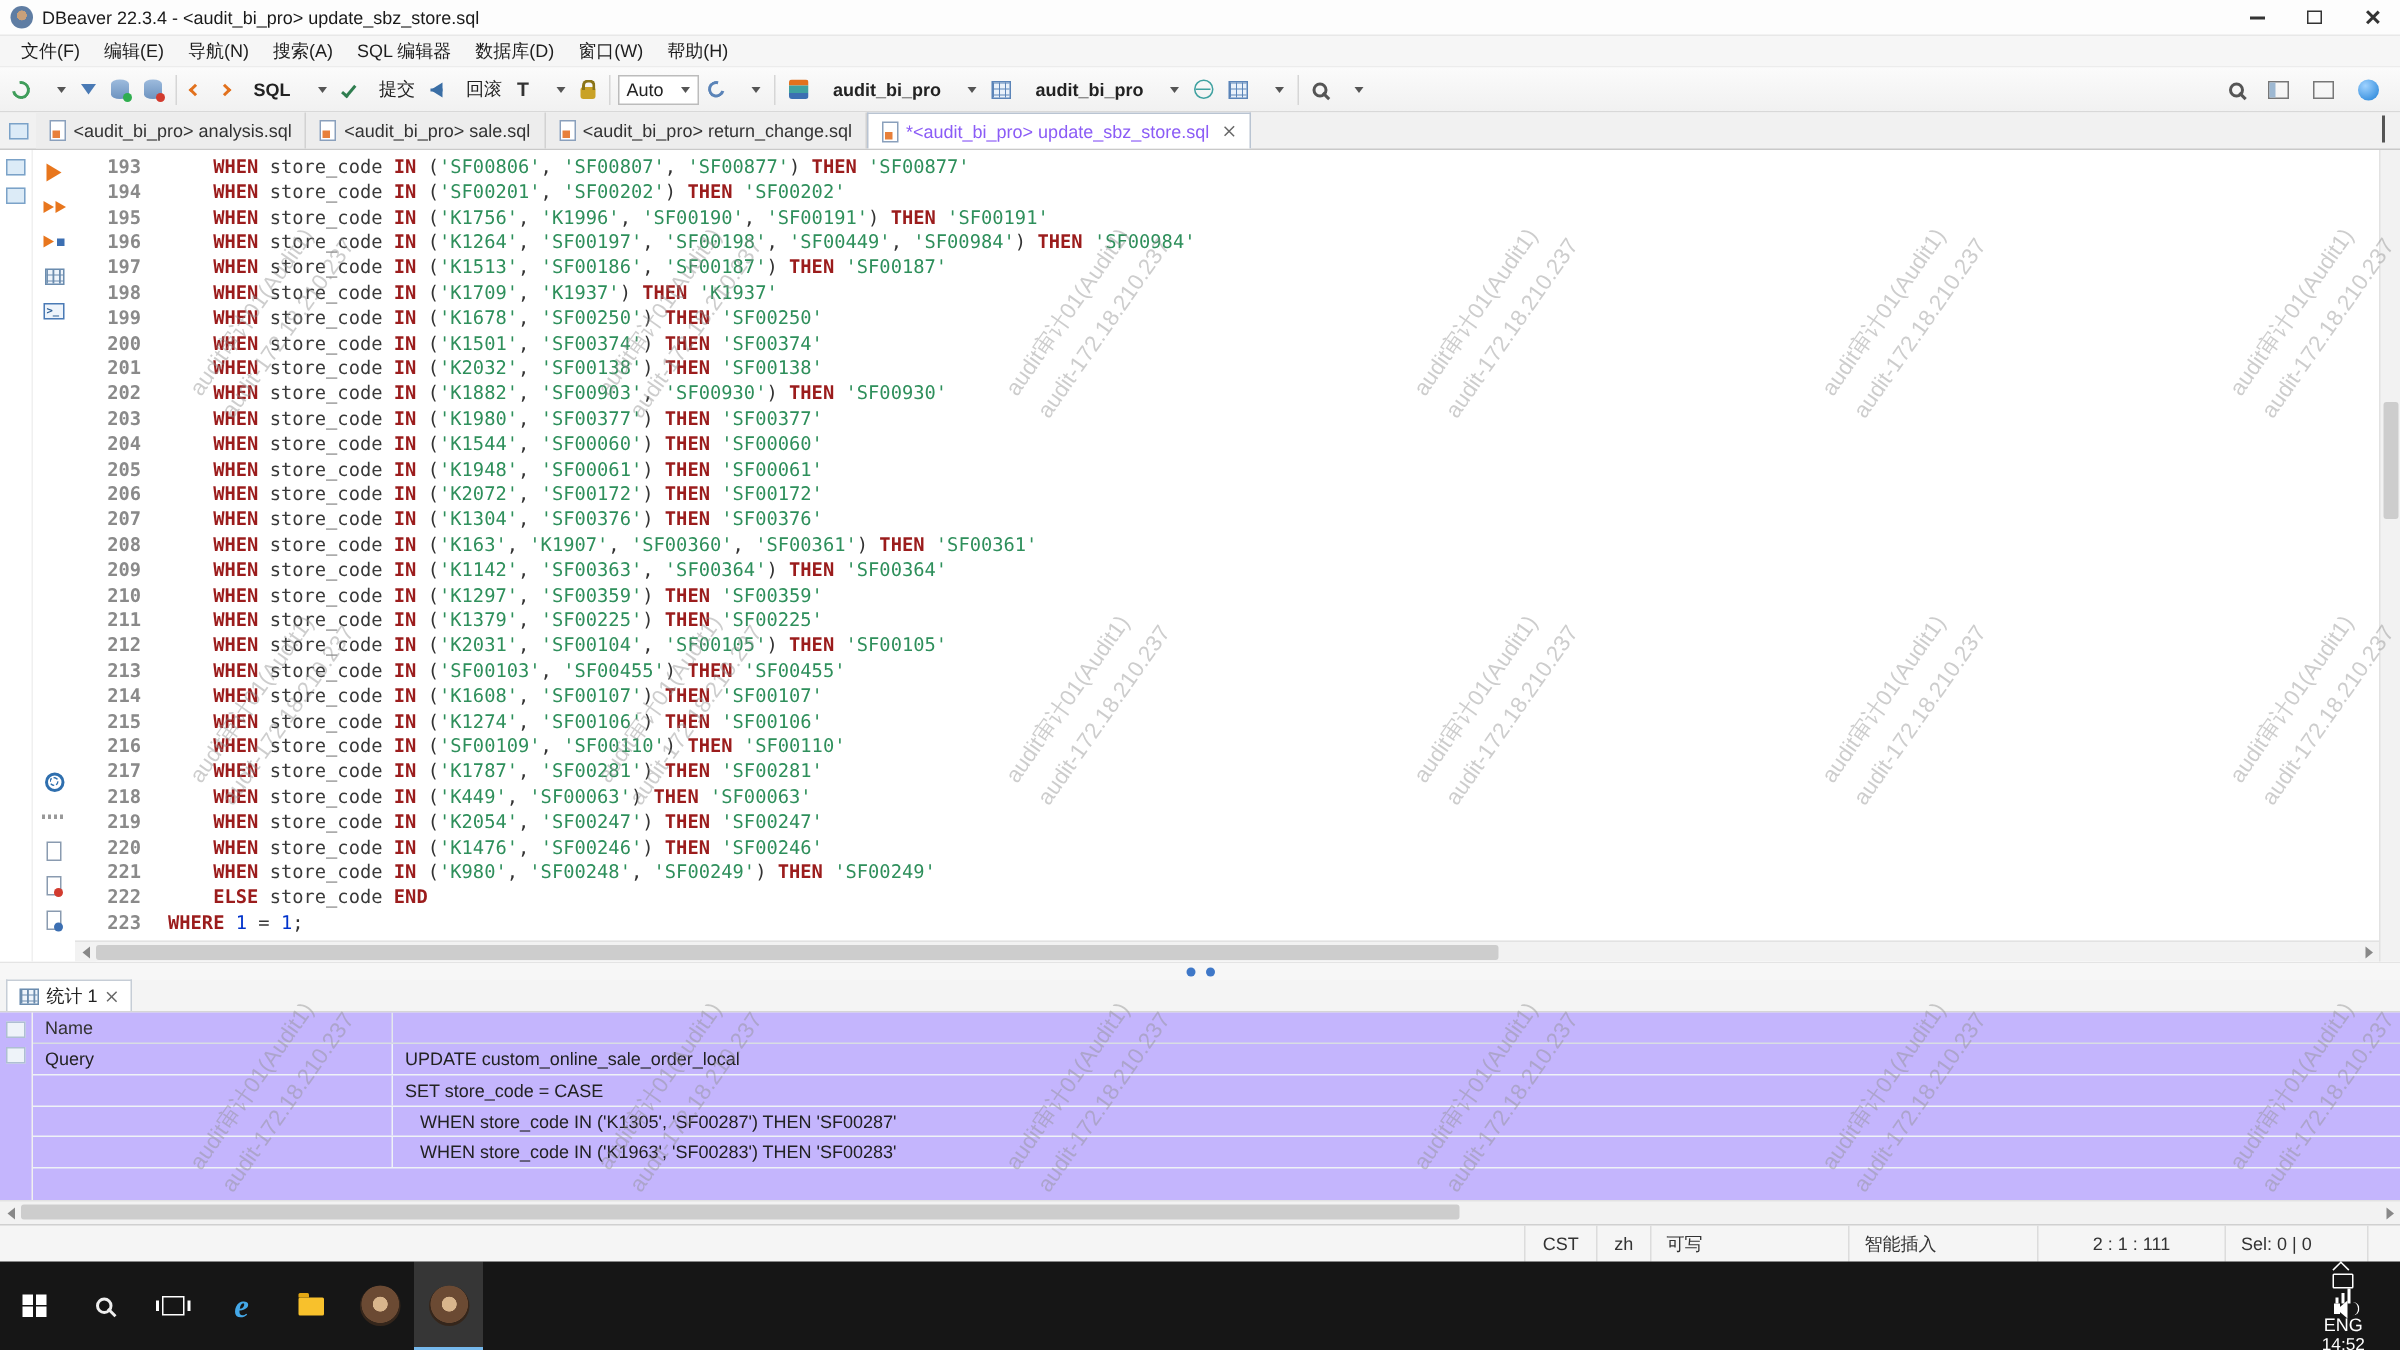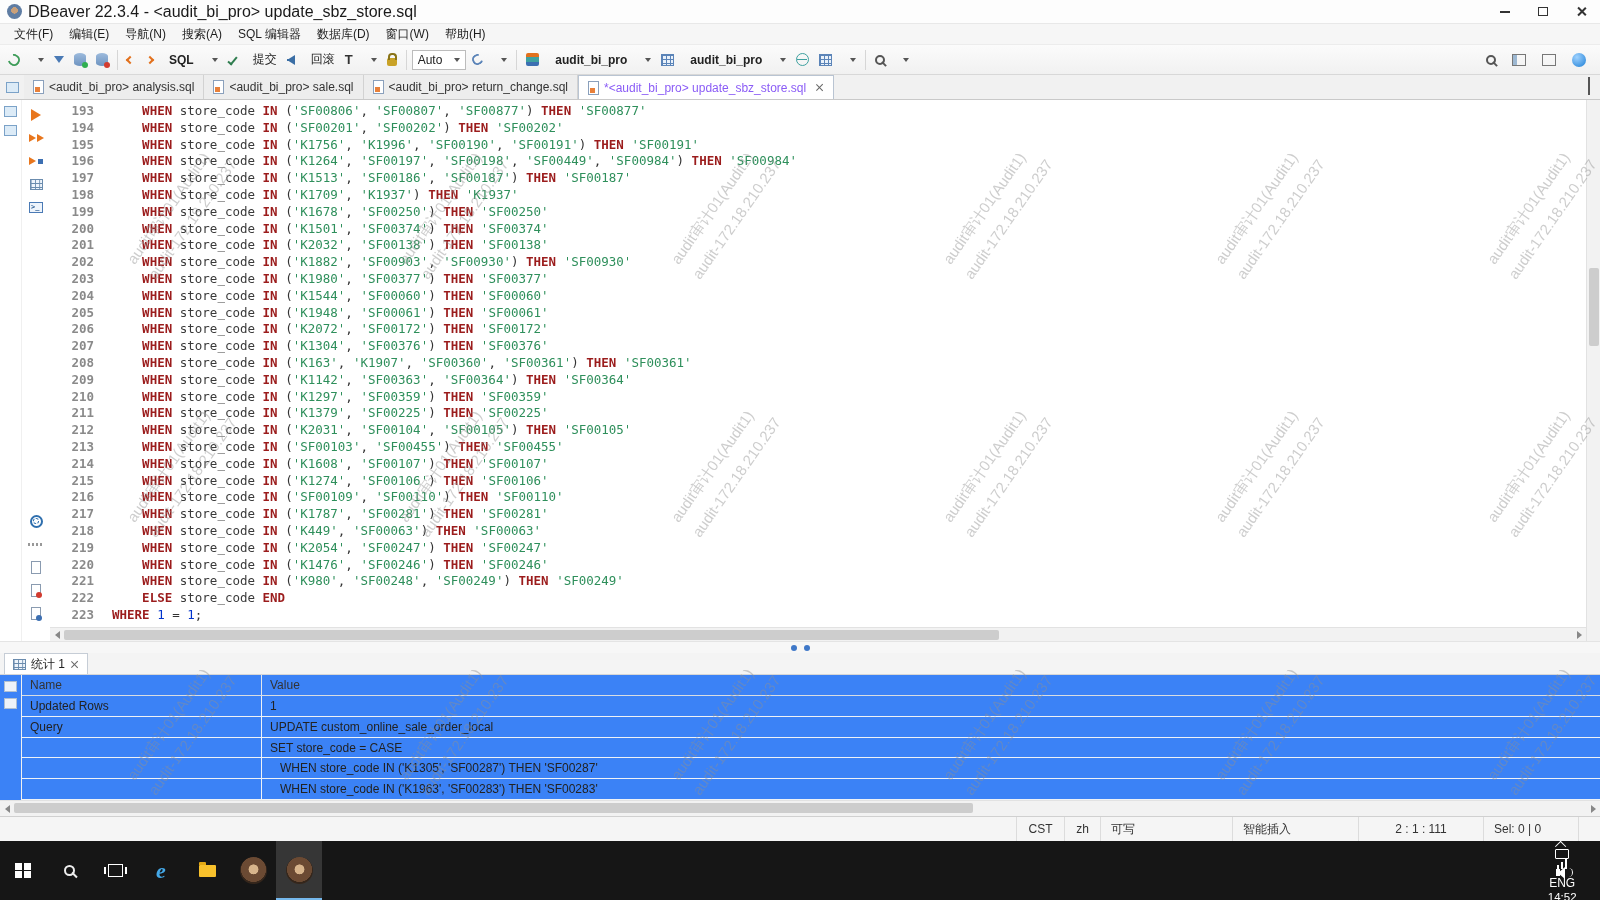--- a/index.html
+++ b/index.html
@@ -4,21 +4,21 @@
 <style>
   * { margin:0; padding:0; box-sizing:border-box; }
   html,body { background:#555; }
   body { font-family:"Liberation Sans", sans-serif; }
   .screen { position:relative; width:1600px; height:900px; background:#fff; overflow:hidden; font-size:12px; color:#222; }
 
   
   .titlebar { height:24px; background:#fdfdfd; display:flex; align-items:center; border-bottom:1px solid #e8e8e8; }
   .app-logo { width:15px; height:15px; border-radius:50%; margin:0 6px 0 7px;
     background:radial-gradient(circle at 50% 42%, #c9a07a 0 28%, #5f7da3 30% 100%); }
-  .title-text { font-size:16px; color:#1a1a1a; }
+  .title-text { font-size:12px; color:#1a1a1a; }
   .win-controls { margin-left:auto; display:flex; height:100%; }
   .wc { width:38px; display:flex; align-items:center; justify-content:center; }
   .min-ic { width:10px; height:2px; background:#333; }
   .max-ic { width:10px; height:9px; border:1.4px solid #333; }
   .x-ic { position:relative; width:11px; height:11px; }
   .x-ic::before,.x-ic::after { content:""; position:absolute; left:5px; top:0; width:1.6px; height:11px; background:#333; }
   .x-ic::before { transform:rotate(45deg); } .x-ic::after { transform:rotate(-45deg); }
 
   
   .menubar { height:21px; background:#f6f6f6; display:flex; align-items:center; padding-left:6px; border-bottom:1px solid #ececec; }
@@ -121,21 +121,21 @@
   .vscroll { width:14px; background:#f2f2f2; border-left:1px solid #e2e2e2; position:relative; }
   .v-thumb { position:absolute; left:2px; width:10px; background:#cdcdcd; border-radius:2px; }
 
   
   .splitter { height:12px; background:#f7f7f7; border-top:1px solid #e4e4e4; display:flex; align-items:center; justify-content:center; gap:7px; }
   .sp-dot { width:6px; height:6px; border-radius:50%; background:#3f78c8; }
 
   
   .results-tabbar { height:22px; background:#f4f4f4; border-bottom:1px solid #d6d6d6; display:flex; align-items:stretch; }
   .r-tab { display:flex; align-items:center; gap:5px; padding:0 8px; background:#fff; border:1px solid #c6cdd6; border-bottom:none; margin-left:4px; }
-  .results-body { height:125px; display:flex; background:#3b82f6; }
+  .results-body { height:125px; display:flex; background:#c4b5fd; }
   .r-strip { width:22px; border-right:1px solid #f0f0f0; display:flex; flex-direction:column; align-items:center; gap:6px; padding-top:6px; }
   .r-strip .mini-ic { border-color:#aebfd2; background:#eef3f9; }
   .r-table { flex:1; display:flex; flex-direction:column; overflow:hidden; }
   .r-head { display:flex; height:21px; border-bottom:1px solid #d8dde3; color:#333; }
   .r-head .hn { width:240px; padding:3px 0 0 8px; border-right:1px solid #e3e7ec; }
   .r-head .hv { flex:1; padding:3px 0 0 8px; }
   .r-row { display:flex; height:20.8px; border-bottom:1px solid #eef2f7; }
   .r-name { width:240px; padding:3px 0 0 8px; border-right:1px solid #eef2f7; color:#222; }
   .r-value { flex:1; padding:3px 0 0 8px; white-space:pre; color:#222; }
 
@@ -417,27 +417,22 @@
     </div>
   </div>
   <div class="results-body">
     <div class="r-strip">
       <span class="mini-ic"></span>
       <span class="mini-ic"></span>
     </div>
     <div class="r-table">
       <div class="r-head">
         <div class="hn">Name</div>
-        <div class="hv">Value</div>
       </div>
       <div>
-          <div class="r-row">
-            <div class="r-name">Updated Rows</div>
-            <div class="r-value">1</div>
-          </div>
           <div class="r-row">
             <div class="r-name">Query</div>
             <div class="r-value">UPDATE custom_online_sale_order_local</div>
           </div>
           <div class="r-row">
             <div class="r-name"></div>
             <div class="r-value">SET store_code = CASE</div>
           </div>
           <div class="r-row">
             <div class="r-name"></div>

